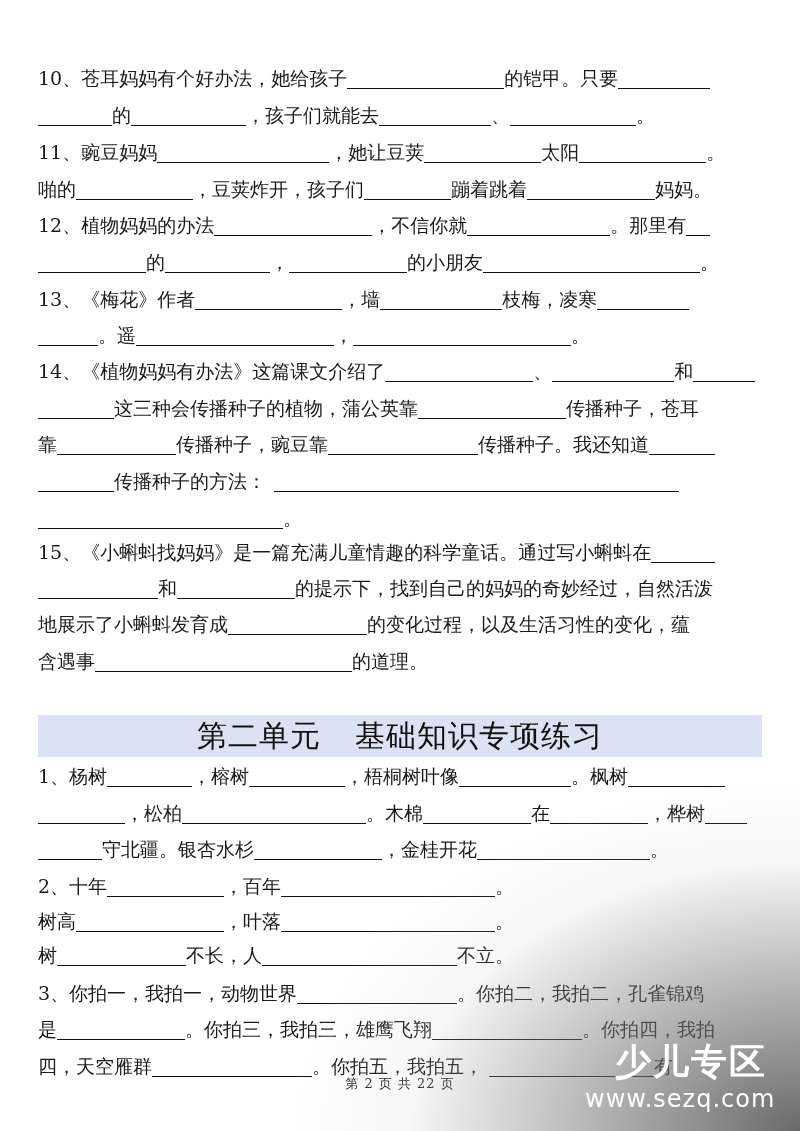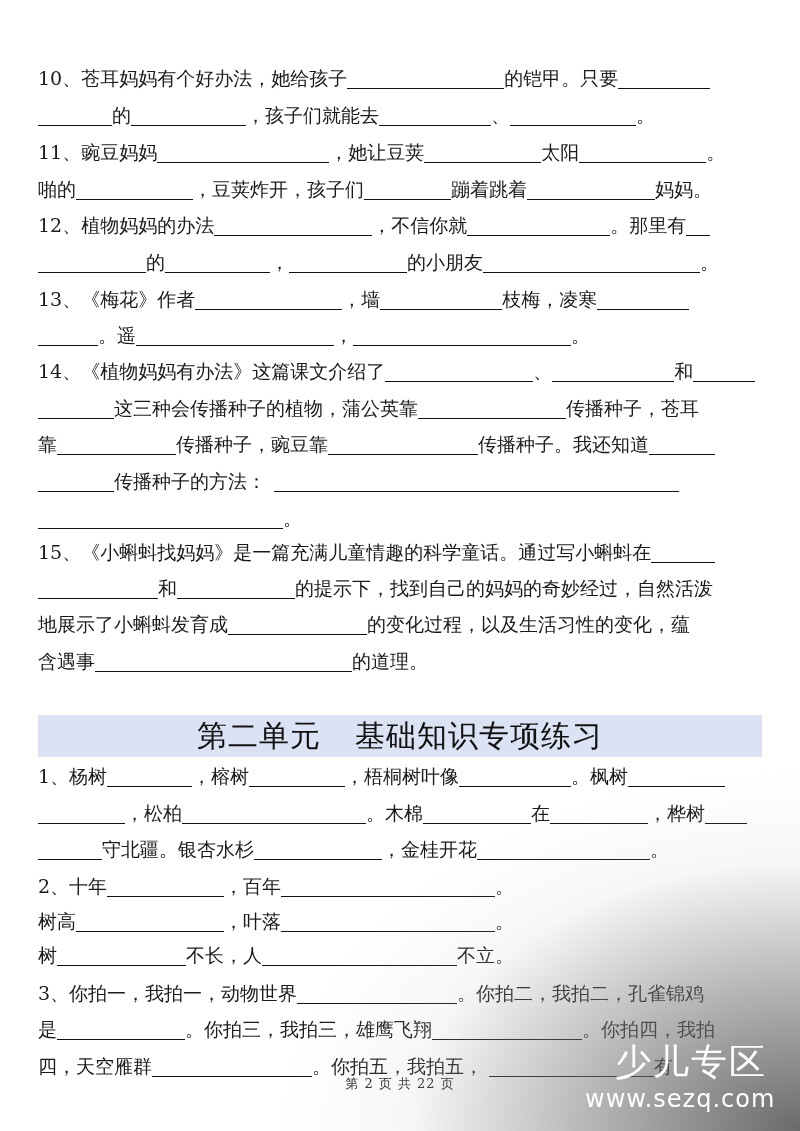--- a/index.html
+++ b/index.html
@@ -28,21 +28,21 @@
     position:absolute; left:0; width:800px; top:1075px; text-align:center;
     font-size:13px; color:#222; letter-spacing:1px;
   }
   .corner-shade {
     position:absolute; left:0; top:0; width:800px; height:1131px; pointer-events:none;
     background: radial-gradient(ellipse 520px 360px at 800px 1131px, rgba(80,80,80,0.85) 0%, rgba(120,120,120,0.55) 40%, rgba(200,200,200,0.15) 75%, rgba(255,255,255,0) 100%);
   }
   .wm-title {
     position:absolute; left:615px; top:1038px;
     font-family:"DejaVu Sans","Liberation Sans", sans-serif;
-    font-weight:normal; font-size:36px; color:#ffffff; letter-spacing:2px;
+    font-weight:bold; font-size:36px; color:#ffffff; letter-spacing:2px;
   }
   .wm-url {
     position:absolute; left:585px; top:1085px;
     font-family:"DejaVu Sans","Liberation Sans", sans-serif;
     font-size:24px; color:#ffffff; letter-spacing:1px;
   }
 </style>
 </head>
 <body>
 

